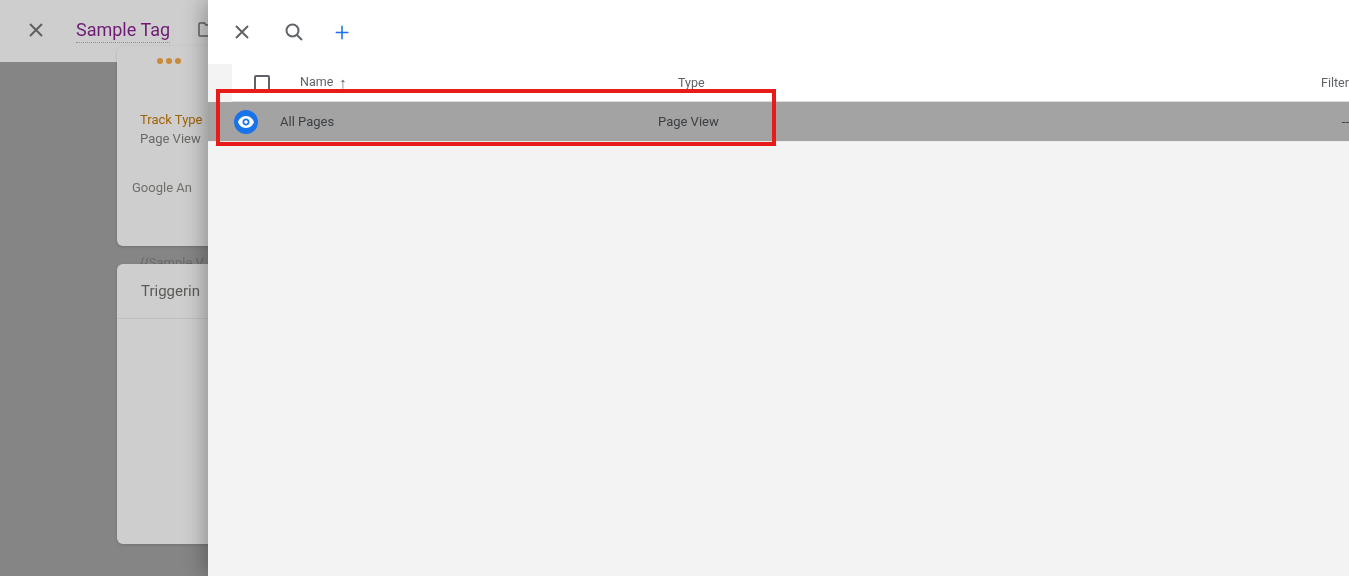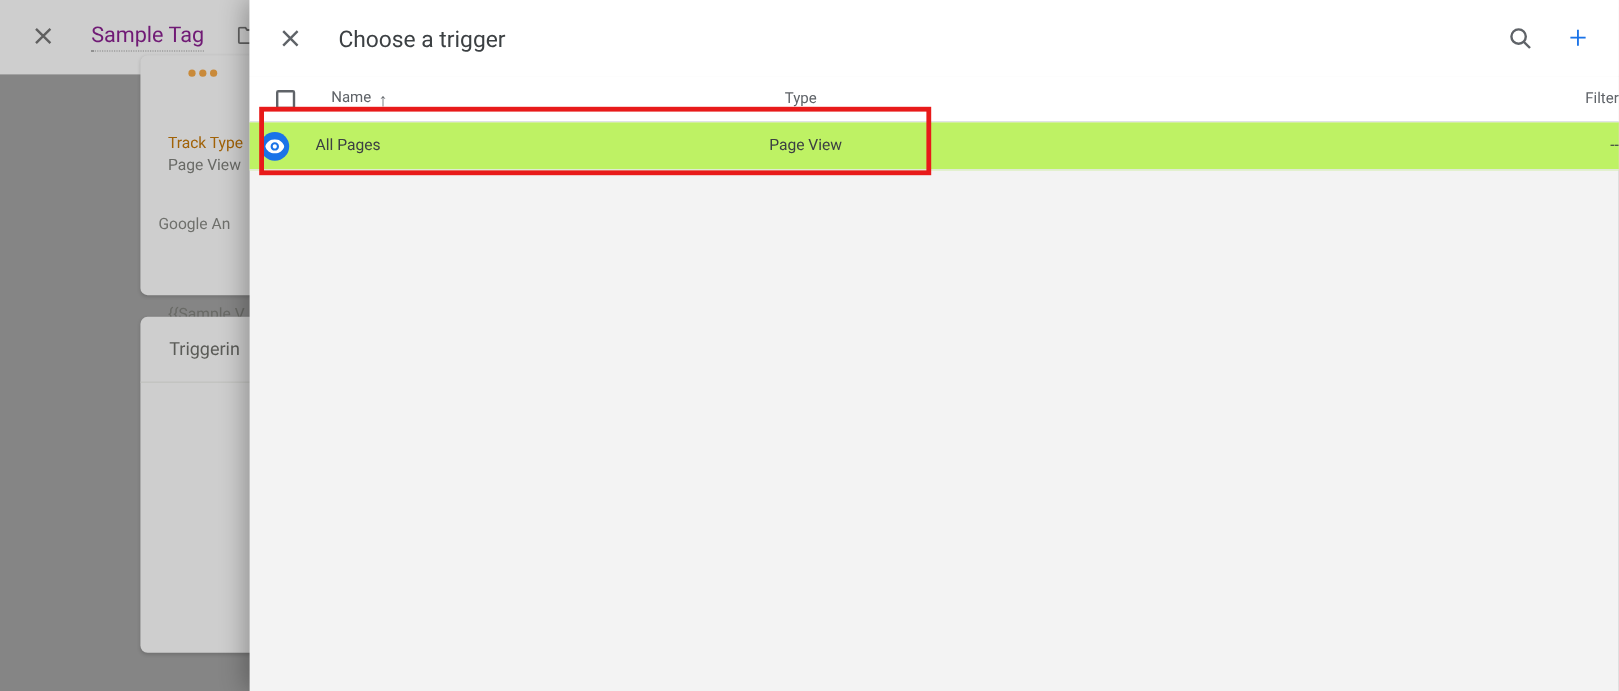--- a/index.html
+++ b/index.html
@@ -177,20 +177,21 @@
     }
     .table-header {
       height: 38px;
       background: #fff;
       display: flex;
       align-items: center;
       padding-left: 22px;
       border-bottom: 1px solid #dadce0;
       font-size: 12.5px;
       color: #5f6368;
+      margin-left: 24px;
     }
     .checkbox-col {
       width: 46px;
       display: flex;
       align-items: center;
     }
     .checkbox {
       width: 16px;
       height: 16px;
       border: 2px solid #5f6368;
@@ -212,24 +213,24 @@
     }
     .type-col {
       width: 262px;
     }
     .filter-col {
       flex: 1;
       text-align: right;
     }
     .table-row {
       height: 40px;
-      background: #bef264;
-      display: flex;
-      align-items: center;
-      padding-left: 9px;
+      background: #a3a3a3;
+      display: flex;
+      align-items: center;
+      padding-left: 26px;
       font-size: 13px;
       color: #3c4043;
       border-bottom: 1px solid #e8eaed;
       cursor: pointer;
     }
     .row-icon-wrapper {
       width: 46px;
       display: flex;
       align-items: center;
     }
@@ -290,21 +291,20 @@
   <div class="bg-trigger-header">Triggerin</div>
 </div>
 
 <div class="modal">
   <div class="modal-header">
     <div class="modal-close">
       <svg width="16" height="16" viewBox="0 0 16 16">
           <path d="M2 2 L14 14 M14 2 L2 14" stroke="#5f6368" stroke-width="2" fill="none"></path>
         </svg>
     </div>
-    <div class="modal-title">Choose a trigger</div>
     <div class="modal-actions">
       <div class="search-btn">
         <svg width="20" height="20" viewBox="0 0 20 20" class="search-icon-svg">
           <circle cx="8.5" cy="8.5" r="6"></circle>
             <line x1="13" y1="13" x2="18" y2="18"></line>
         </svg>
       </div>
       <div class="add-btn">
         <span class="add-icon">+</span>
       </div>

